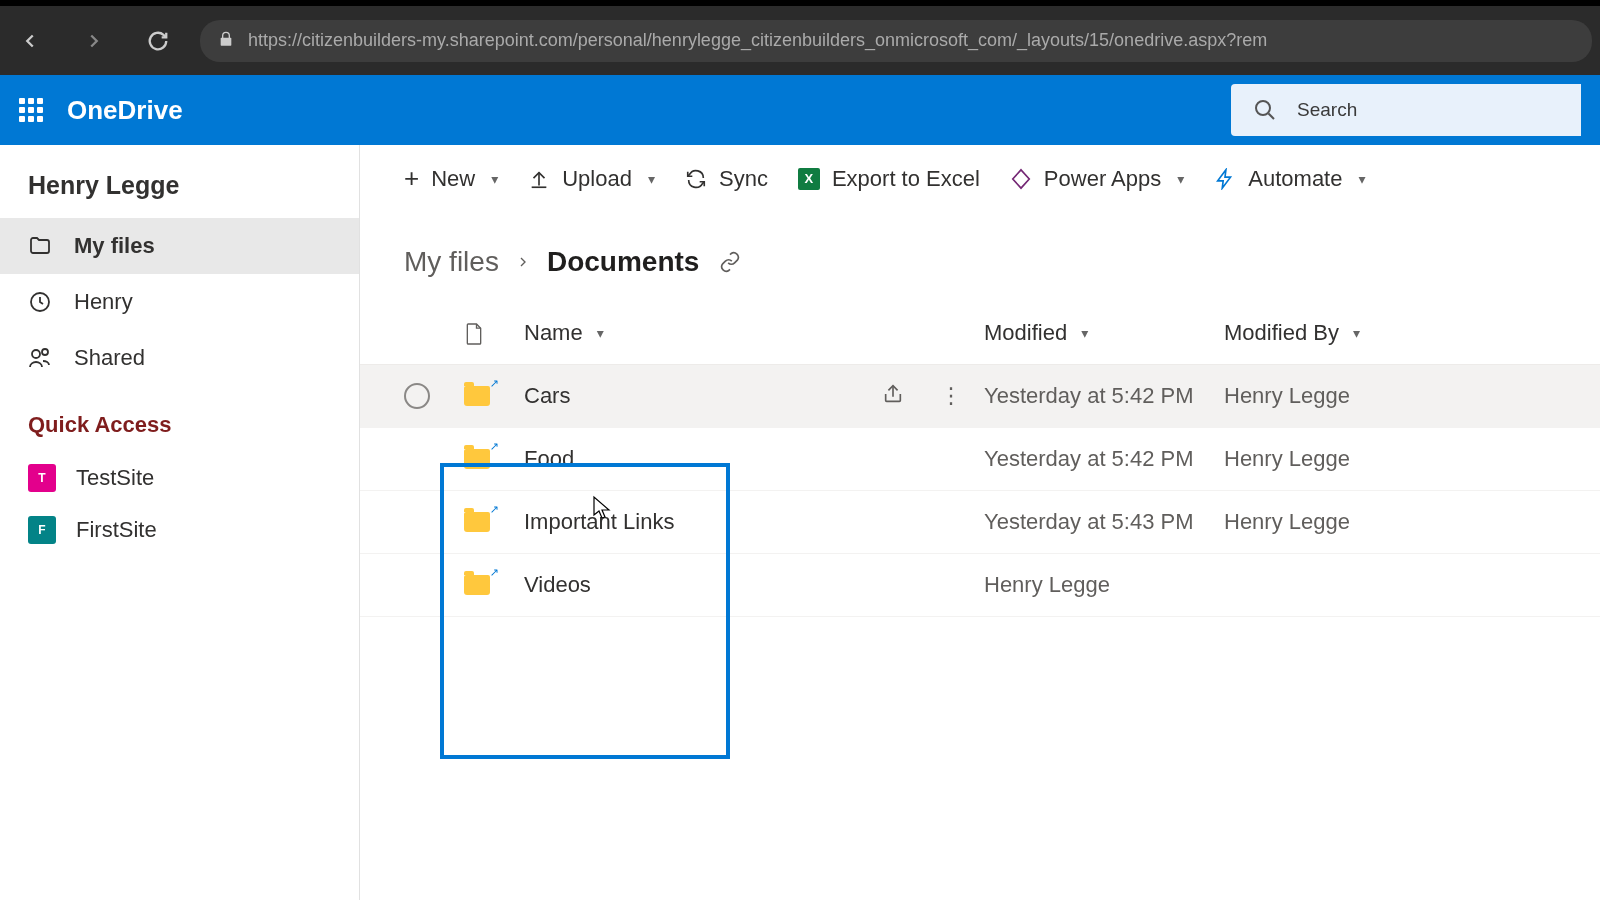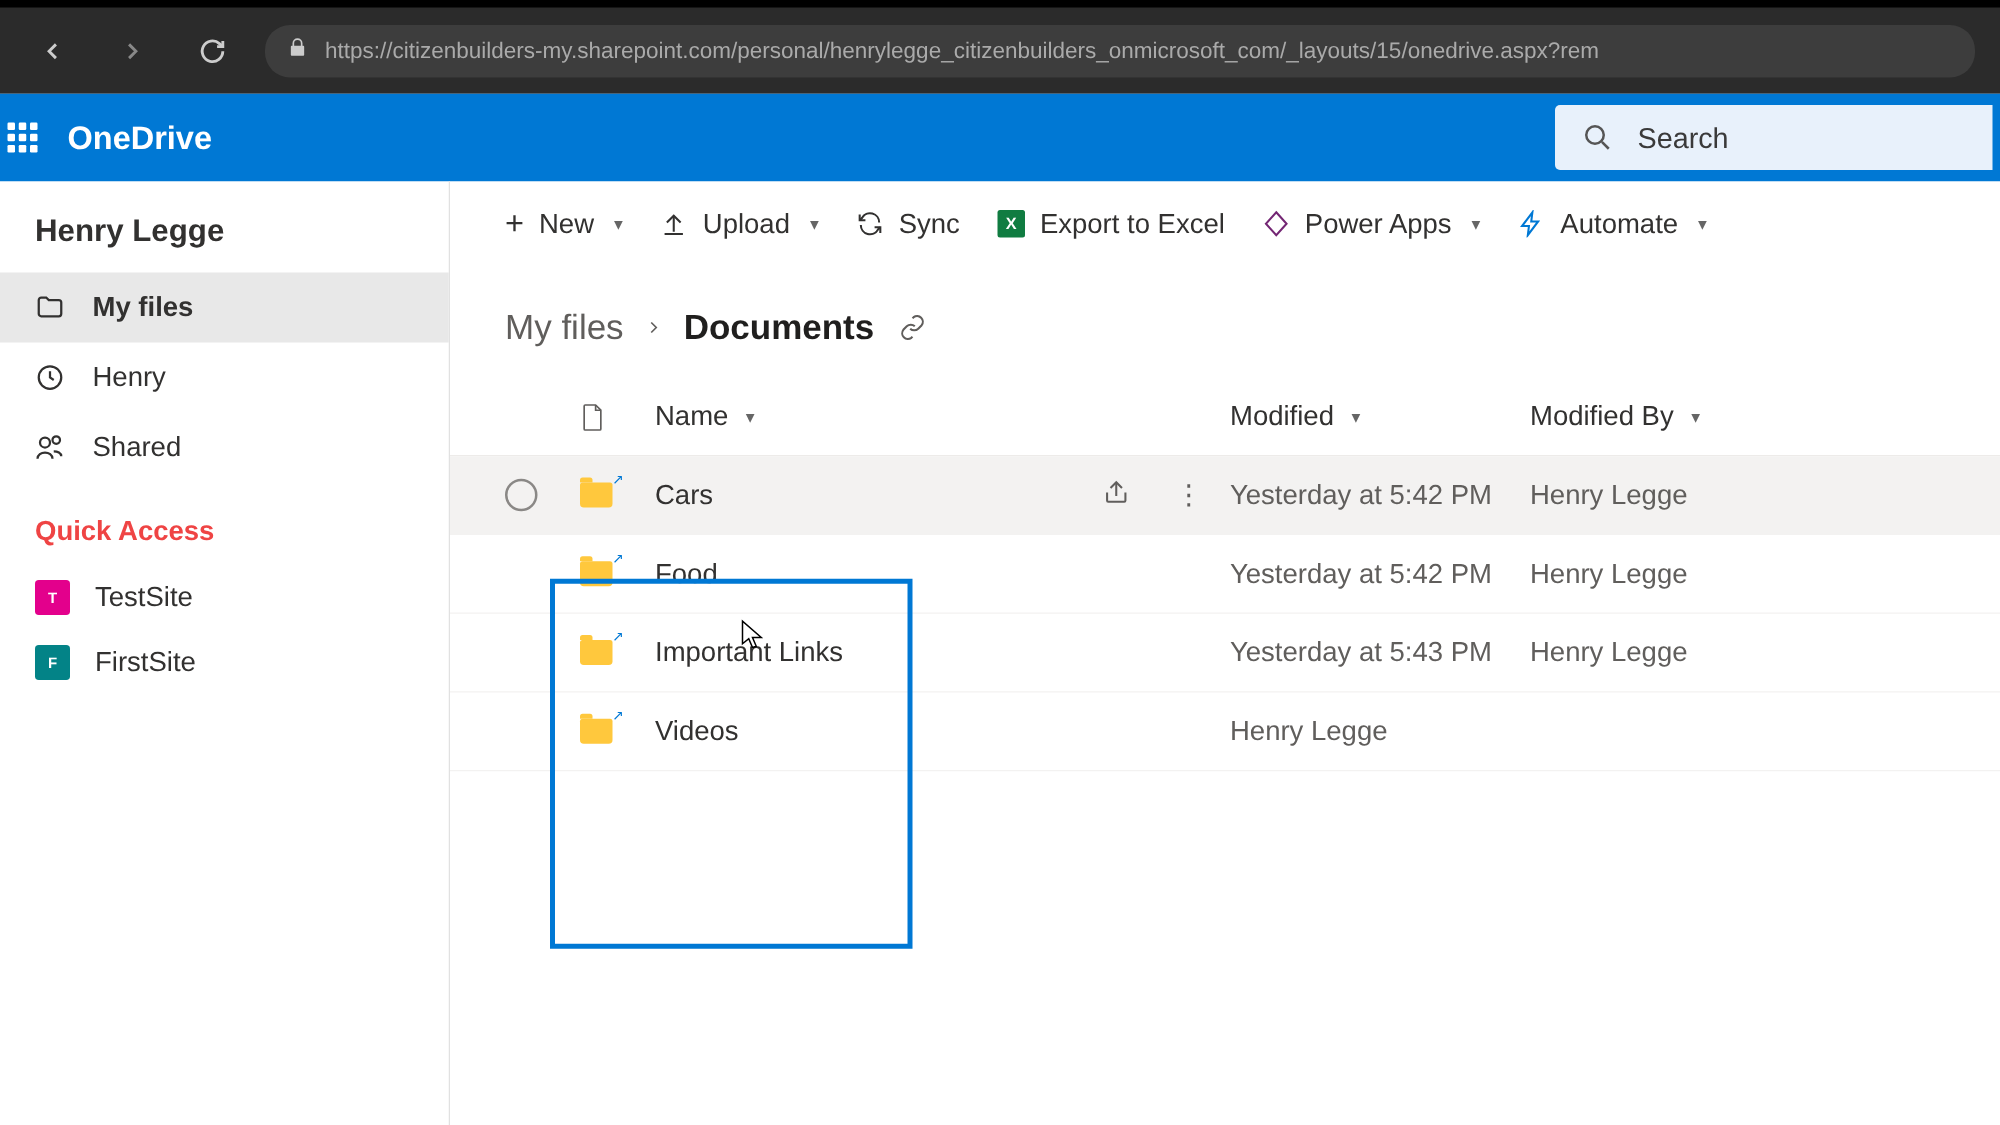--- a/index.html
+++ b/index.html
@@ -1,43 +1,43 @@
 <!DOCTYPE html>
 <html><head>
   <meta charset="utf-8">
   <style>
     * { box-sizing: border-box; margin: 0; padding: 0; font-family: 'Segoe UI', Tahoma, sans-serif; }
     body { width: 1600px; height: 900px; overflow: hidden; background: #fff; }
 
     
-    .browser-chrome { background: #2b2b2b; height: 75px; display: flex; align-items: center; padding: 0 20px; gap: 20px; border-top: 6px solid #000; }
+    .browser-chrome { background: #2b2b2b; height: 75px; display: flex; align-items: center; padding: 0 8px; gap: 20px; border-top: 6px solid #000; }
     .nav-btn { width: 44px; height: 44px; border-radius: 50%; display: flex; align-items: center; justify-content: center; cursor: pointer; color: #ccc; font-size: 22px; }
     .url-bar { flex: 1; background: #3d3d3d; border-radius: 20px; height: 42px; display: flex; align-items: center; padding: 0 18px; gap: 14px; color: #aaa; font-size: 18px; overflow: hidden; white-space: nowrap; }
     .lock { color: #ccc; font-size: 16px; }
 
     
-    .app-header { background: #0078d4; height: 70px; display: flex; align-items: center; padding: 0 6px; gap: 24px; }
+    .app-header { background: #0078d4; height: 70px; display: flex; align-items: center; padding: 0 19px; gap: 24px; }
     .waffle { display: grid; grid-template-columns: repeat(3,1fr); grid-template-rows: repeat(3,1fr); gap: 3px; width: 24px; height: 24px; cursor: pointer; }
     .waffle div { background: #fff; border-radius: 1px; }
     .app-title { color: #fff; font-weight: 600; font-size: 26px; }
-    .search-box { margin-left: auto; background: #e8f1fb; border-radius: 4px 0 0 4px; height: 52px; width: 350px; display: flex; align-items: center; padding: 0 22px; gap: 20px; color: #3a3a3a; font-size: 23px; }
+    .search-box { margin-left: auto; background: #e8f1fb; border-radius: 4px 0 0 4px; height: 52px; width: 350px; display: flex; align-items: center; padding: 0 22px; gap: 20px; color: #3a3a3a; font-size: 19px; }
     .search-box svg { width: 24px; height: 24px; }
 
     
     .layout { display: flex; height: calc(100% - 75px - 70px); }
     .sidebar { width: 360px; border-right: 1px solid #e1e1e1; padding-top: 22px; }
     .main { flex: 1; padding: 0; overflow: hidden; }
 
     .user-name { font-size: 25px; font-weight: 600; padding: 4px 28px 18px; color: #323130; }
 
     .nav-item { display: flex; align-items: center; gap: 22px; padding: 15px 28px; font-size: 22px; color: #323130; cursor: pointer; }
     .nav-item.active { background: #e8e8e8; font-weight: 600; }
     .nav-item .ico { width: 24px; height: 24px; display: flex; align-items: center; justify-content: center; }
 
-    .qa-heading { font-size: 22px; font-weight: 600; padding: 26px 28px 14px; color: #ef4444; }
+    .qa-heading { font-size: 22px; font-weight: 600; padding: 26px 28px 14px; color: #7f1d1d; }
     .site-item { display: flex; align-items: center; gap: 20px; padding: 12px 28px; font-size: 22px; color: #323130; cursor: pointer; }
     .site-tile { width: 28px; height: 28px; border-radius: 3px; display: flex; align-items: center; justify-content: center; color: #fff; font-size: 12px; font-weight: 600; }
     .tile-pink { background: #e3008c; }
     .tile-teal { background: #038387; }
     .create-link { padding: 22px 28px 0 80px; color: #0078d4; font-size: 22px; cursor: pointer; }
 
     
     .toolbar { display: flex; align-items: center; gap: 30px; padding: 18px 44px; font-size: 22px; color: #323130; }
     .tool-btn { display: flex; align-items: center; gap: 12px; cursor: pointer; }
     .chev { font-size: 14px; color: #666; margin-left: 4px; }

